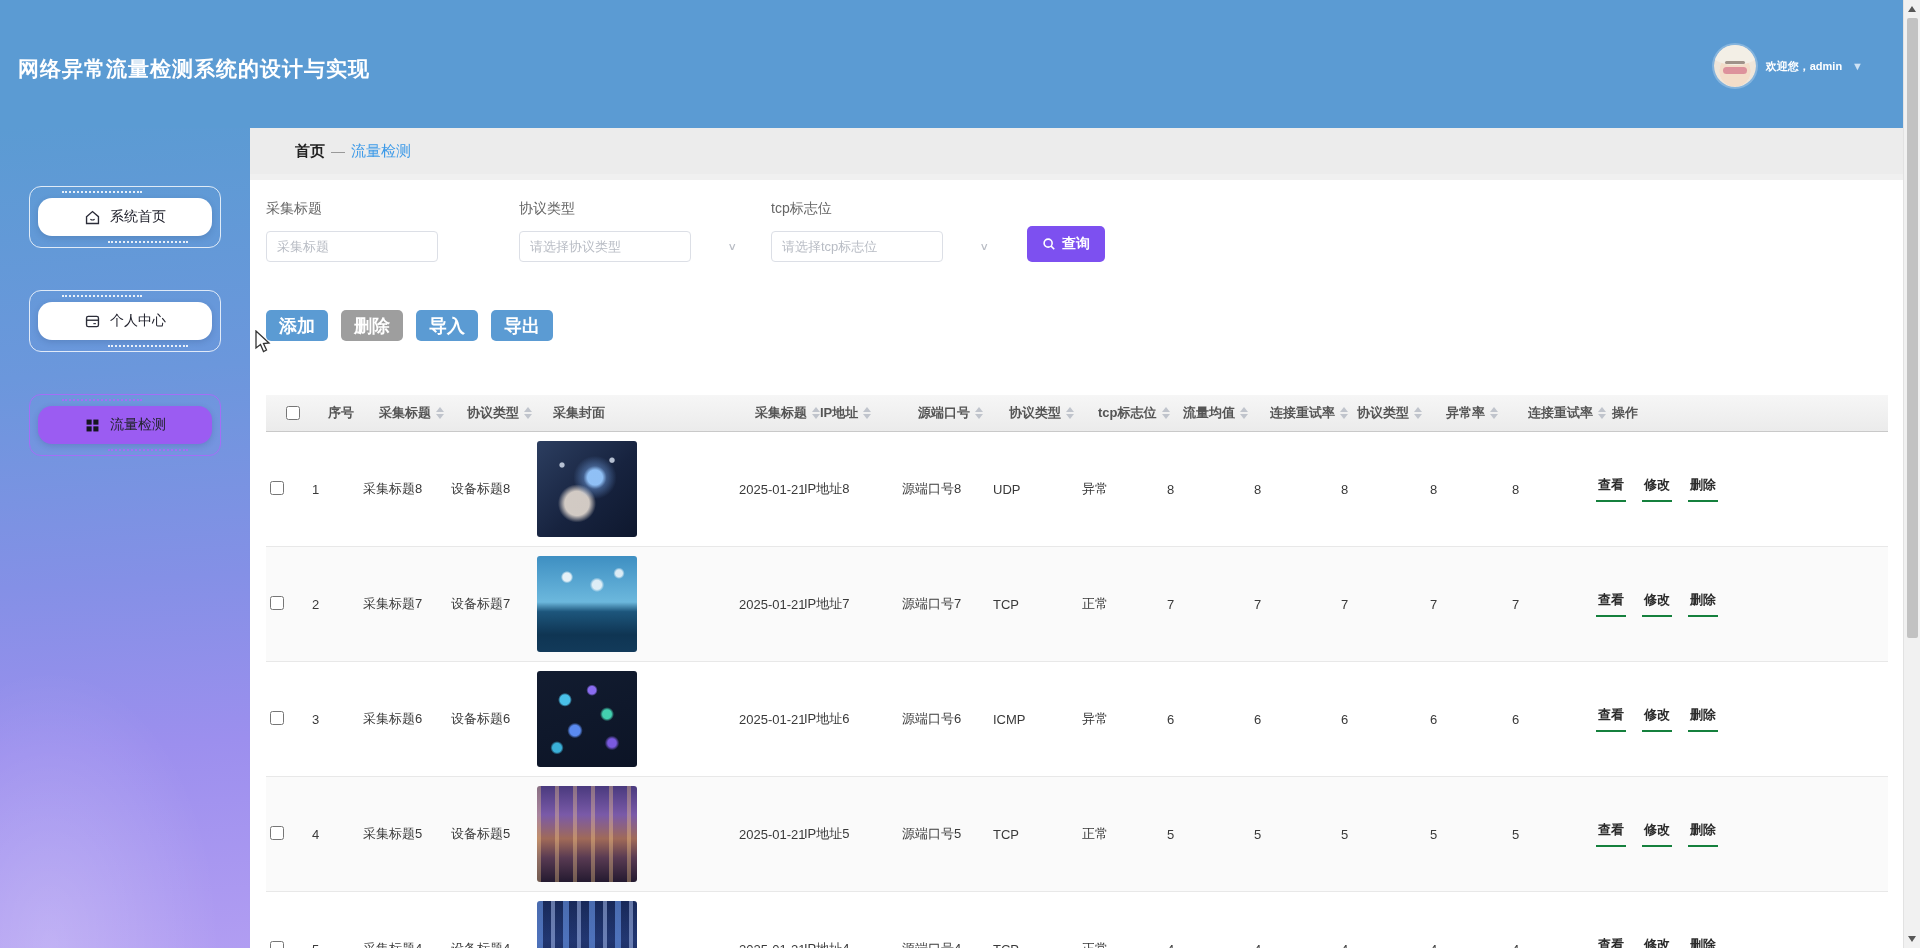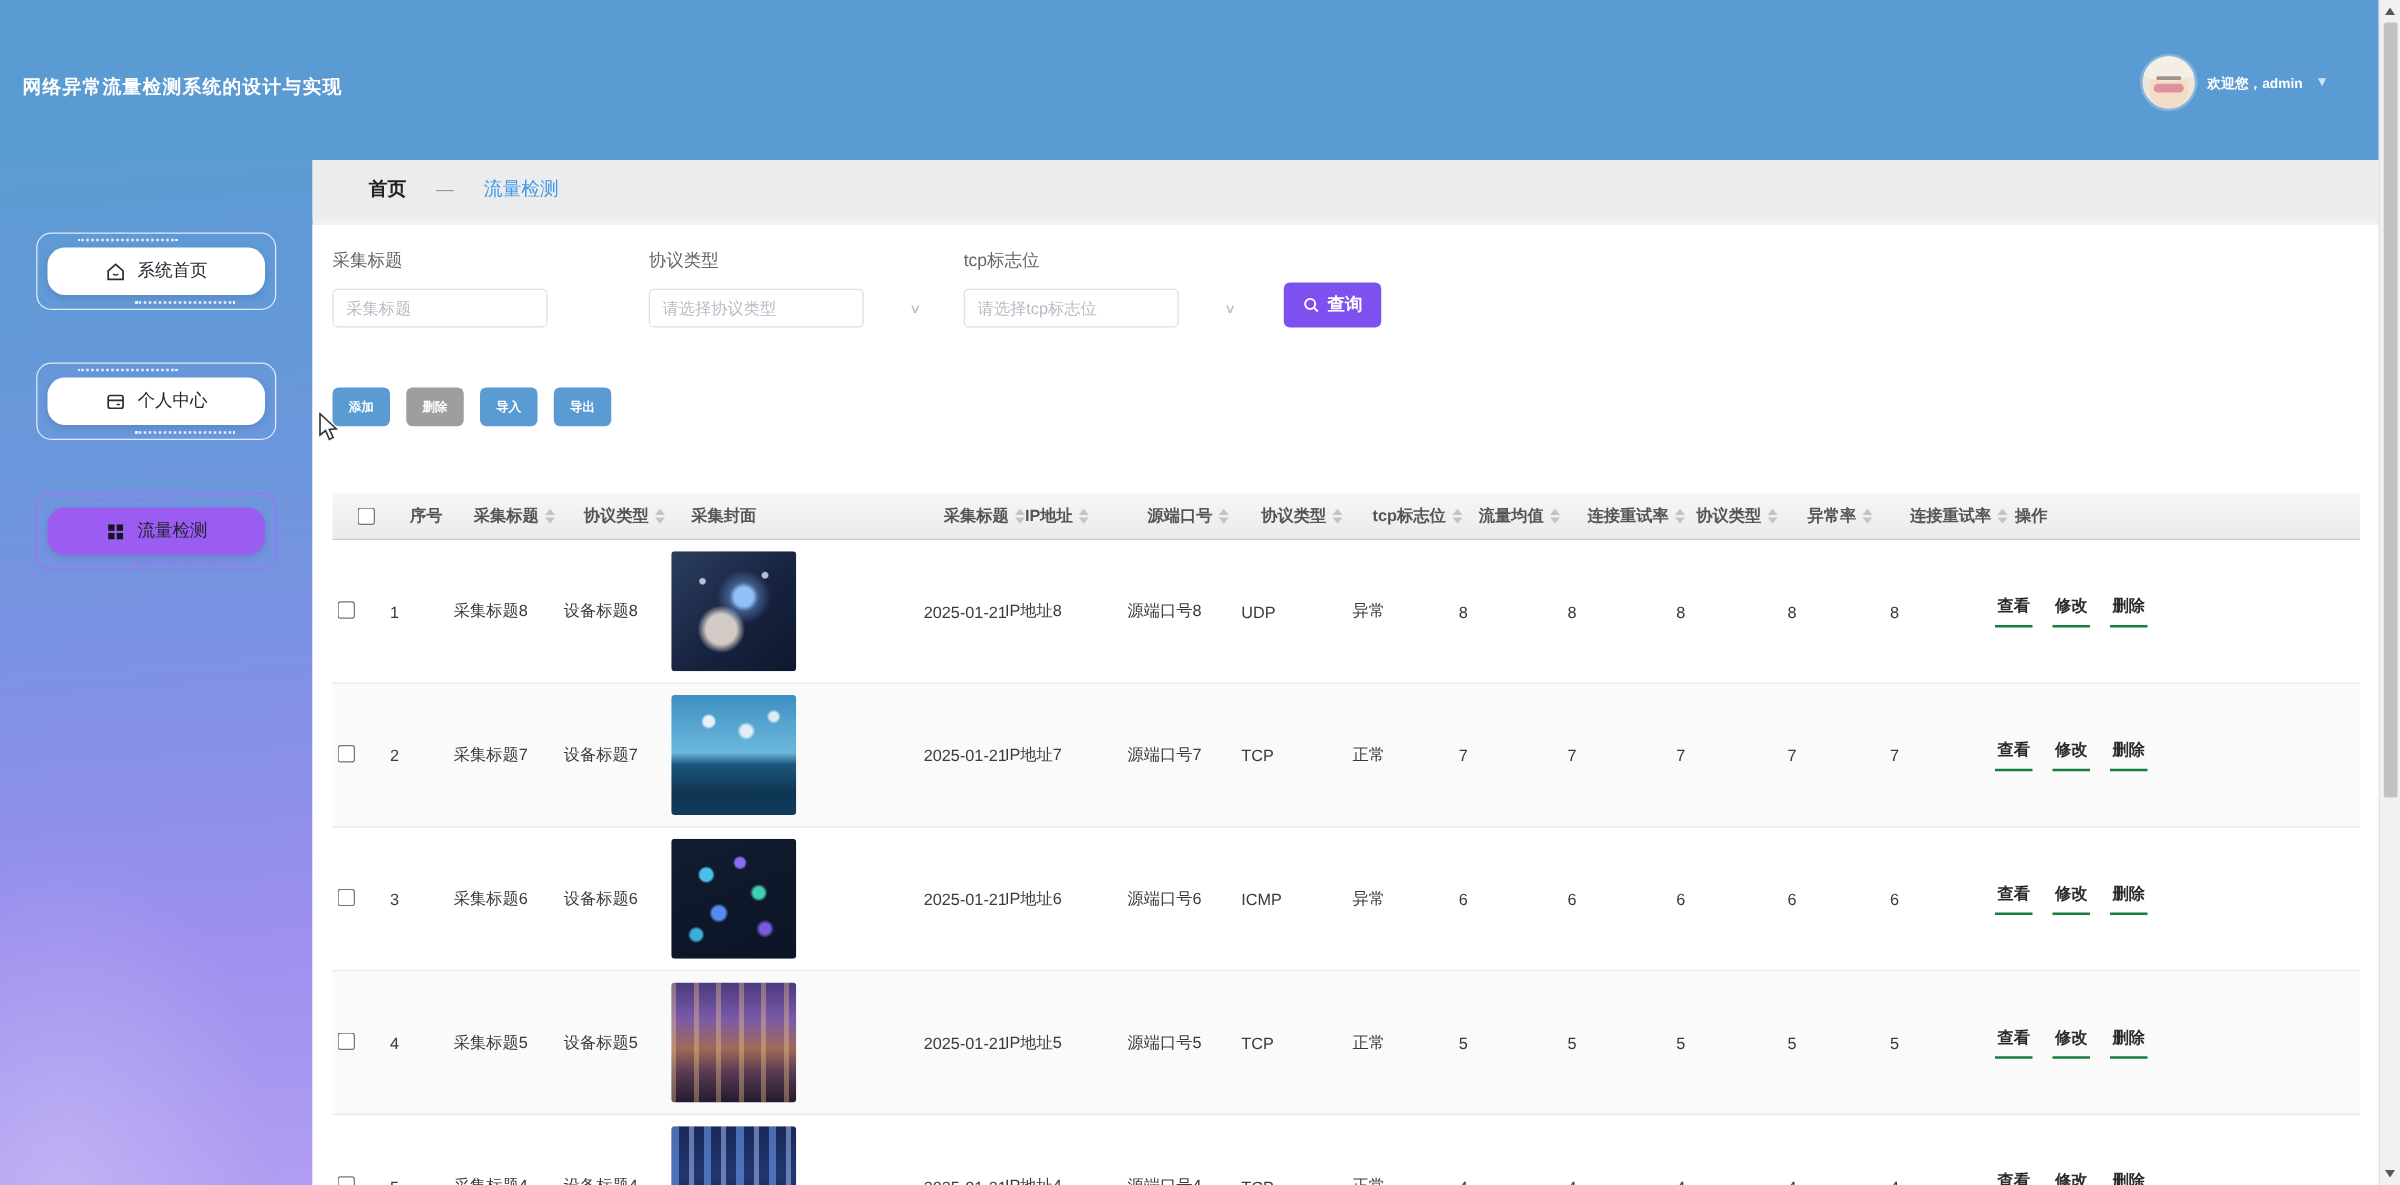--- a/index.html
+++ b/index.html
@@ -2,21 +2,21 @@
 <html><head>
 <meta charset="utf-8">
 <style>
   * { margin:0; padding:0; box-sizing:border-box; }
   html,body { width:1920px; height:948px; overflow:hidden; }
   body { font-family:"Liberation Sans","DejaVu Sans",sans-serif; }
   .app { position:relative; width:1920px; height:948px; background:#f0f0f0; overflow:hidden; }
 
   
   .top-header { position:absolute; left:0; top:0; width:1903px; height:128px; background:#5b9bd3; display:flex; align-items:center; justify-content:space-between; padding:0 40px 0 18px; }
-  .app-title { color:#fff; font-size:15px; font-weight:bold; letter-spacing:1px; margin-top:10px; }
+  .app-title { color:#fff; font-size:21px; font-weight:bold; letter-spacing:1px; margin-top:10px; }
   .user-area { display:flex; align-items:center; gap:10px; margin-top:4px; }
   .avatar { width:42px; height:42px; border-radius:50%; overflow:hidden; position:relative;
             background:radial-gradient(circle at 50% 62%, #f3ddc9 0 46%, #efe6da 47% 100%); box-shadow:0 0 0 2px rgba(255,255,255,.25); }
   .avatar::before { content:''; position:absolute; left:-4px; top:-6px; width:50px; height:26px; border-radius:50%; background:#f3efe6; }
   .avatar::after { content:''; position:absolute; left:9px; top:22px; width:24px; height:7px; border-radius:4px; background:rgba(214,120,140,.75); box-shadow:0 -8px 0 -2px rgba(90,70,60,.55); }
   .welcome-text { color:#fff; font-size:11px; font-weight:bold; }
   .caret-down { color:#cfe3f5; font-size:11px; }
 
   
   .sidebar { position:absolute; left:0; top:128px; width:250px; height:820px;
@@ -33,21 +33,21 @@
   .nav-frame.active::before { border-color:rgba(167,108,248,.95); }
   .nav-frame.active::after, .nav-frame.active .dash-bottom { border-color:rgba(167,108,248,.95); }
   .nav-pill { position:relative; height:38px; border-radius:14px; background:#fff; display:flex; align-items:center; justify-content:center; gap:9px; cursor:pointer; box-shadow:0 2px 6px rgba(30,50,90,.18); }
   .nav-frame.active .nav-pill { background:#9b5cf2; }
   .nav-label { font-size:14px; font-weight:normal; color:#22232e; white-space:nowrap; }
   .nav-icon { width:17px; height:17px; flex:0 0 auto; }
   .nav-icon svg { display:block; width:100%; height:100%; }
 
   
   .main { position:absolute; left:250px; top:128px; width:1653px; height:820px; }
-  .breadcrumb-bar { height:46px; background:#ececec; display:flex; align-items:center; padding-left:45px; gap:24px; }
+  .breadcrumb-bar { height:46px; background:#ececec; display:flex; align-items:center; padding-left:45px; gap:6px; }
   .bc-home { font-size:15px; font-weight:bold; color:#222; }
   .bc-sep { font-size:14px; color:#999; }
   .bc-current { font-size:15px; color:#3d9ae8; cursor:pointer; }
   .panel { margin-top:6px; background:#fff; height:768px; padding:20px 16px 0 16px; overflow:hidden; }
 
   
   .filters { display:flex; align-items:flex-end; }
   .filter-item { display:flex; flex-direction:column; }
   .filter-item .f-label { font-size:14px; color:#666; margin-bottom:13px; }
   .f-control { position:relative; width:172px; }
@@ -55,21 +55,21 @@
   .f-input::placeholder { color:#b8bcc4; }
   .sel-chevron { position:absolute; right:-46px; top:8px; color:#b8bcc4; font-size:13px; transform:scaleY(.8); }
   .fi-1 { margin-right:81px; }
   .fi-2 { margin-right:80px; }
   .fi-3 { margin-right:0; }
   .search-btn { margin-left:84px; height:36px; padding:0 15px; background:#7d50f0; color:#fff; border:none; border-radius:5px; font-size:14px; font-weight:bold; display:flex; align-items:center; gap:6px; cursor:pointer; font-family:inherit; }
   .search-icon { width:14px; height:14px; }
 
   
   .toolbar { margin-top:48px; display:flex; gap:13px; }
-  .tb-btn { height:31px; padding:0 13px; border:none; border-radius:5px; color:#fff; font-size:10px; font-weight:bold; cursor:pointer; font-family:Liberation Serif, serif; }
+  .tb-btn { height:31px; padding:0 13px; border:none; border-radius:5px; color:#fff; font-size:18px; font-weight:bold; cursor:pointer; font-family:Liberation Serif, serif; }
   .tb-blue { background:#5b9bd3; }
   .tb-gray { background:#9e9e9e; }
 
   
   .table { margin-top:54px; width:1622px; }
   .trow { display:grid; grid-template-columns:46px 51px 88px 86px 202px 65px 98px 91px 89px 85px 87px 87px 89px 82px 84px 1fr; align-items:center; }
   .thead { height:37px; background:linear-gradient(#f6f6f6,#ebebeb); border-bottom:1px solid #c9c9c9; }
   .th { font-size:13px; font-weight:bold; color:#555; white-space:nowrap; display:flex; align-items:center; gap:3px; cursor:pointer;margin-left:16px; }
   .sort { display:inline-flex; flex-direction:column; gap:2px; margin-left:2px; }
   .sort i { width:0; height:0; border-left:4px solid transparent; border-right:4px solid transparent; display:block; }

